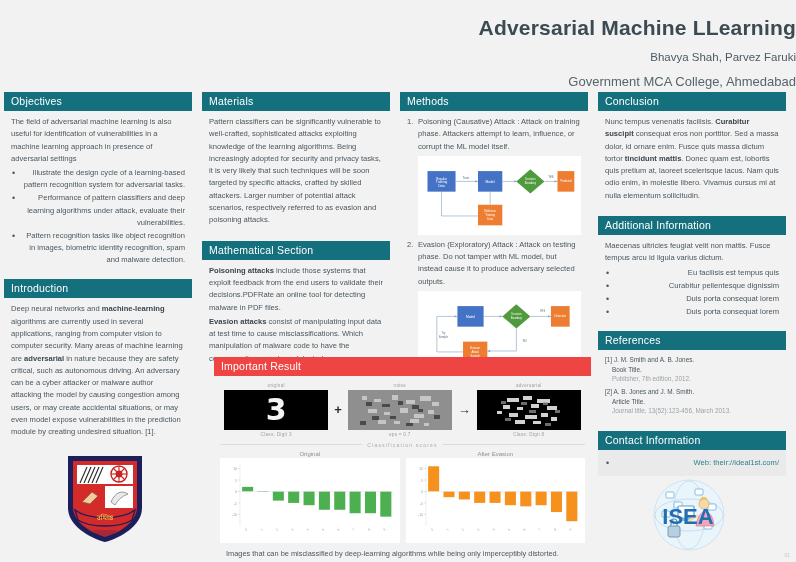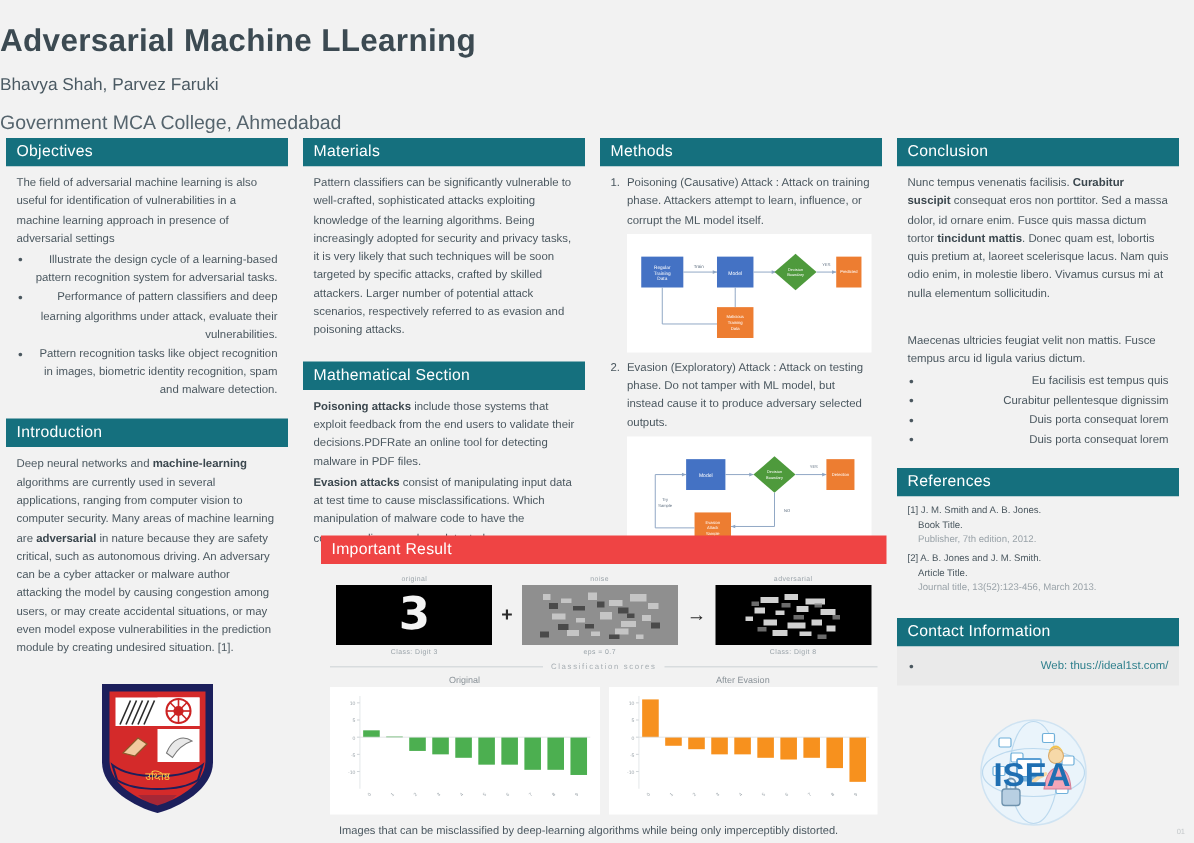--- a/index.html
+++ b/index.html
@@ -9,21 +9,21 @@
     background: #f2f2f2;
     color: #3f4a52;
     position: relative;
   }
   .poster {
     position: absolute; inset: 0;
     background: #f2f2f2;
     padding: 0;
   }
   
-  .header { text-align: left; padding-top: 16px; }
+  .header { text-align: right; padding-top: 16px; }
   .poster-title {
     font-size: 21px; font-weight: bold; color: #3c4a52;
     letter-spacing: .2px; line-height: 1.1;
   }
   .authors { font-size: 11.5px; color: #4b5a63; margin-top: 12px; }
   .affil   { font-size: 13px;  color: #55646d; margin-top: 11px; }
 
   
   .cols {
     position: absolute; top: 92px; left: 0; right: 0; bottom: 0;
@@ -282,20 +282,21 @@
     <div class="col">
 
       <div class="panel">
         <div class="panel-head">Conclusion</div>
         <div class="panel-body">
           <p><span>Nunc tempus venenatis facilisis. </span><b>Curabitur suscipit</b><span> consequat eros non porttitor. Sed a massa dolor, id ornare enim. Fusce quis massa dictum tortor </span><b>tincidunt mattis</b><span>. Donec quam est, lobortis quis pretium at, laoreet scelerisque lacus. Nam quis odio enim, in molestie libero. Vivamus cursus mi at nulla elementum sollicitudin.</span></p>
         </div>
       </div>
 
       <div class="panel">
+        <div class="panel-head">Additional Information</div>
         <div class="panel-body">
           <p>Maecenas ultricies feugiat velit non mattis. Fusce tempus arcu id ligula varius dictum.</p>
           <ul>
             <li>Eu facilisis est tempus quis</li>
             <li>Curabitur pellentesque dignissim</li>
             <li>Duis porta consequat lorem</li>
             <li>Duis porta consequat lorem</li>
           </ul>
         </div>
       </div>
@@ -315,21 +316,21 @@
             <span class="ref-title">Article Title.</span>
             <span class="ref-meta">Journal title, 13(52):123-456, March 2013.</span>
           </div>
         </div>
       </div>
 
       <div class="panel">
         <div class="panel-head">Contact Information</div>
         <div class="contact-body">
           <ul>
-            <li>Web: thus://ideal1st.com/</li>
+            <li>Web: their://ideal1st.com/</li>
           </ul>
         </div>
       </div>
 
     </div>
   </div>
 
   <div style="position:absolute; left:214px; top:357px; width:377px;">
     <div class="panel-head gold">Important Result</div>
     <div class="result-body">

